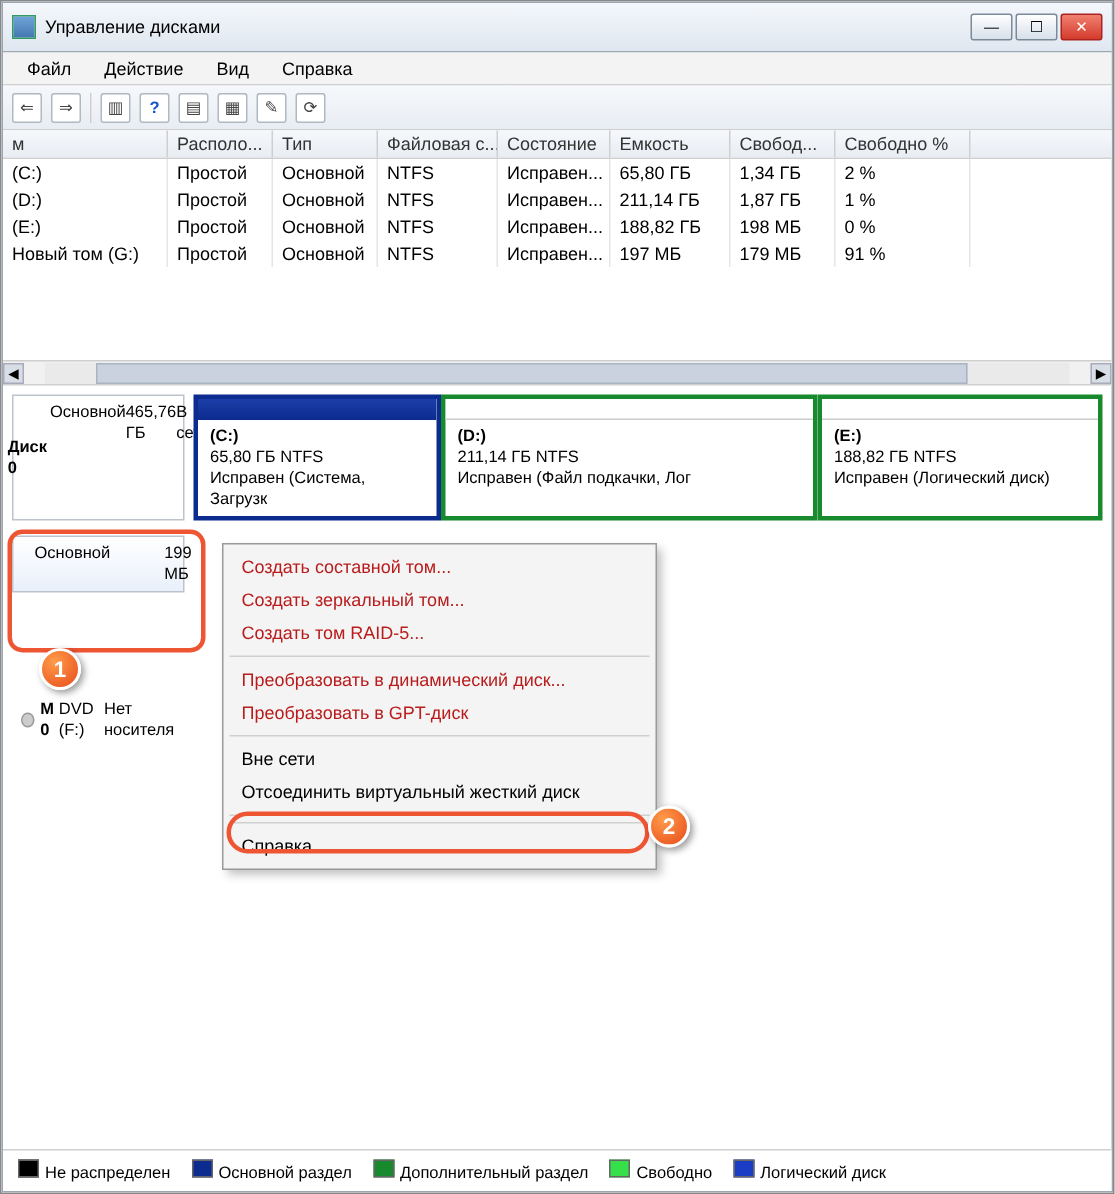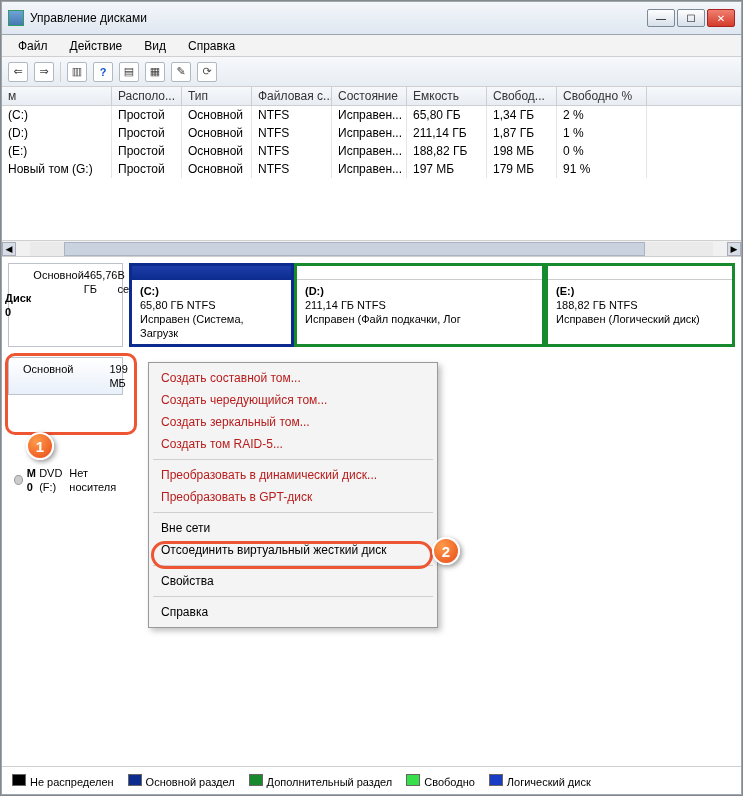--- a/index.html
+++ b/index.html
@@ -379,31 +379,29 @@
           <div style="height:8px"></div>
           <div>Нет носителя</div>
         </div>
       </div>
 
       <div class="annot-box" style="left:-3px; top:-4px; width:132px; height:82px;"></div>
       <div class="annot-badge" style="left:18px; top:75px;">1</div>
 
       <div class="ctx">
         <div class="ctx-item disabled">Создать составной том...</div>
-        <div class="ctx-item disabled">Создать чередующийся том...</div>
         <div class="ctx-item disabled">Создать зеркальный том...</div>
         <div class="ctx-item disabled">Создать том RAID-5...</div>
         <div class="ctx-sep"></div>
         <div class="ctx-item disabled">Преобразовать в динамический диск...</div>
         <div class="ctx-item disabled">Преобразовать в GPT-диск</div>
         <div class="ctx-sep"></div>
         <div class="ctx-item">Вне сети</div>
         <div class="ctx-item">Отсоединить виртуальный жесткий диск</div>
         <div class="ctx-sep"></div>
-        <div class="ctx-item">Свойства</div>
         <div class="ctx-sep"></div>
         <div class="ctx-item">Справка</div>
 
         <div class="ctx-highlight" style="left:2px; top:178px; width:282px; height:28px;"></div>
       </div>
       <div class="annot-badge" style="left:424px; top:180px;">2</div>
     </div>
 
     <div style="flex:1"></div>
   </div>

